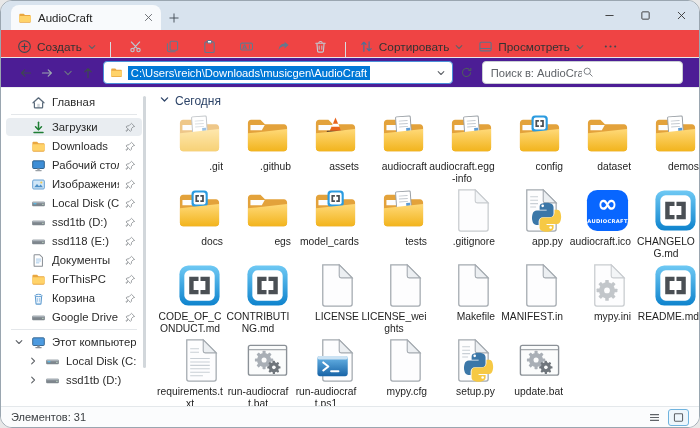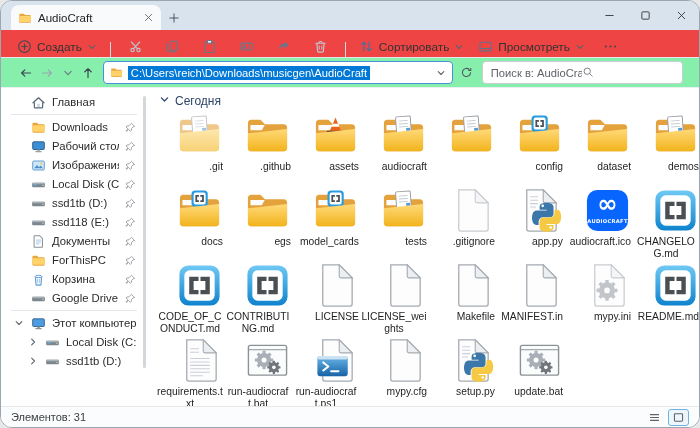--- a/index.html
+++ b/index.html
@@ -21,21 +21,21 @@
   .wc svg { width:13px; height:13px; }
   
   .toolbar { height:28px; background:#ef4444; border-bottom:1px solid #e4e8eb; display:flex;
              align-items:flex-end; padding:0 9px; font-size:11.8px; color:#333; flex-shrink:0; }
   .tb-btn { display:flex; align-items:center; gap:5px; padding:3px 7px; border-radius:4px; }
   .tb-btn svg { width:15px; height:15px; display:block; }
   .tb-btn .cd svg { width:10px; height:10px; }
   .tb-sep { width:1px; height:15px; background:#d7dce0; margin:0 6px; }
   .tb-ico { padding:3px 11px; }
   
-  .navrow { height:30px; background:#86efac; border-bottom:1px solid #eceff1; display:flex;
+  .navrow { height:30px; background:#4c1d95; border-bottom:1px solid #eceff1; display:flex;
             align-items:center; padding:0 16px; gap:2px; flex-shrink:0; }
   .nav-btn { width:20px; height:22px; display:flex; align-items:center; justify-content:center; border-radius:4px; }
   .nav-btn svg { width:14px; height:14px; }
   .address { width:374px; height:23px; background:#fff; border:1px solid #4a90d9; border-radius:4px;
              display:flex; align-items:center; padding:0 6px; gap:5px; margin-left:3px; }
   .address .fic svg { width:13px; height:13px; display:block; }
   .addr-path { background:#0078d7; color:#fff; font-size:11.2px; padding:1px 3px; white-space:nowrap;
                overflow:hidden; }
   .addr-chev { margin-left:auto; } .addr-chev svg { width:10px; height:10px; display:block; }
   .refresh-btn { width:24px; height:22px; display:flex; align-items:center; justify-content:center; }
@@ -275,20 +275,38 @@
             <span class="sic">
               <svg viewBox="0 0 16 16">
                 <path d="M2.2 8.2L8 3l5.8 5.2" fill="none" stroke="#5B6B7B" stroke-width="1.4" stroke-linecap="round" stroke-linejoin="round"></path>
                 <path d="M3.6 7.6V13c0 .4.3.7.7.7h7.4c.4 0 .7-.3.7-.7V7.6" fill="#FFF" stroke="#5B6B7B" stroke-width="1.3"></path>
                 <rect x="6.7" y="9.4" width="2.6" height="4.2" fill="#5B6B7B" opacity=".3"></rect>
               </svg>
             </span>
             <span class="lbl">Главная</span>
           </div>
           <div class="side-sep"></div>
+          <div class="side-item selected">
+            <span class="chev"></span>
+            <span class="sic">
+              <svg viewBox="0 0 16 16">
+                <g stroke="#1E7E34" stroke-width="1.6" stroke-linecap="round" stroke-linejoin="round" fill="none">
+                  <path d="M8 2.5v7.5"></path>
+                  <path d="M4.8 7.2L8 10.4l3.2-3.2"></path>
+                  <path d="M3.2 13.2h9.6"></path>
+                </g>
+              </svg>
+            </span>
+            <span class="lbl">Загрузки</span>
+            <span class="pin">
+              <svg viewBox="0 0 12 12">
+                <path d="M7.1 1.5l3.4 3.4-1.6.4-1.7 1.7-.3 2.2-1 1-2.1-2.1L1.6 10.3l-.6-.6 2.2-2.2L1.1 5.4l1-1 2.2-.3 1.7-1.7z" fill="none" stroke="#70757A" stroke-width="0.9"></path>
+              </svg>
+            </span>
+          </div>
           <div class="side-item">
             <span class="chev"></span>
             <span class="sic">
               <svg viewBox="0 0 16 16">
                 <path d="M1.5 4.2c0-.7.5-1.2 1.2-1.2h3.8l1.5 1.5h5.3c.7 0 1.2.5 1.2 1.2v6.6c0 .7-.5 1.2-1.2 1.2H2.7c-.7 0-1.2-.5-1.2-1.2z" fill="#E9A740"></path>
                 <path d="M1.5 6.8c0-.6.5-1.1 1.1-1.1h11.9v5.6c0 .7-.5 1.2-1.2 1.2H2.7c-.7 0-1.2-.5-1.2-1.2z" fill="#FFD36A"></path>
               </svg>
             </span>
             <span class="lbl">Downloads</span>
             <span class="pin">
@@ -589,20 +607,21 @@
                 </g>
                 <defs>
                   <linearGradient id="fg" x1="0" y1="0" x2="0" y2="1">
                     <stop offset="0" stop-color="#FFD978"></stop>
                     <stop offset="1" stop-color="#F2B41D"></stop>
                   </linearGradient>
                 </defs>
                 <path d="M4 21.8L44 17.4v19.4c0 1.8-1.4 3.2-3.2 3.2H7.2C5.4 40 4 38.6 4 36.8z" fill="url(#fg)"></path>
               </svg>
             </div>
+            <div class="file-lbl">audiocraft.egg-info</div>
           </div>
           <div class="file-item">
             <div class="file-ic">
               <svg viewBox="0 0 48 48">
                 <path d="M4 11.2c0-1.8 1.4-3.2 3.2-3.2h9.6l4.6 4.4h19.4c1.8 0 3.2 1.4 3.2 3.2v21.2c0 1.8-1.4 3.2-3.2 3.2H7.2C5.4 40 4 38.6 4 36.8z" fill="#E3A23B"></path>
                 <path d="M6.6 13.2h14.6l-3 5.4H6.6z" fill="#FDFDFD"></path>
                 <g transform="translate(15.5,3.2) scale(0.36)">
                   <rect x="1" y="1" width="46" height="46" rx="10" fill="#2B9BE0"></rect>
                   <rect x="7" y="7" width="34" height="34" rx="6" fill="#FFF"></rect>
                   <path d="M12 14h10v5h-5v10h5v5H12z" fill="#4A4F54"></path>

